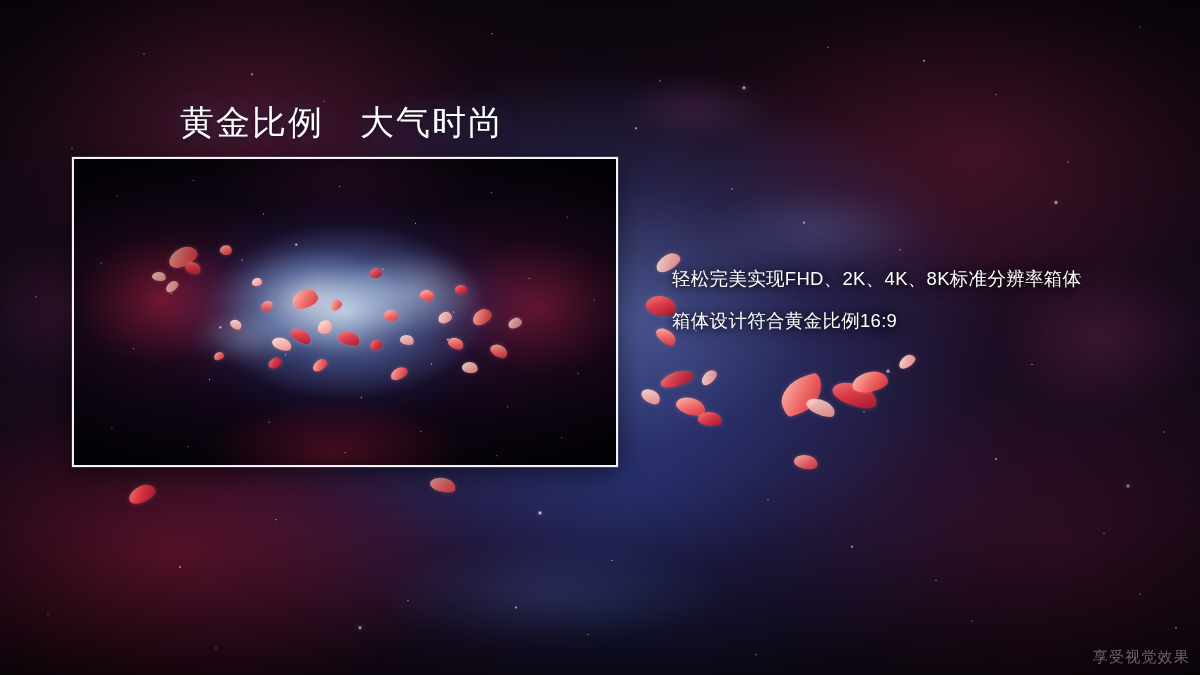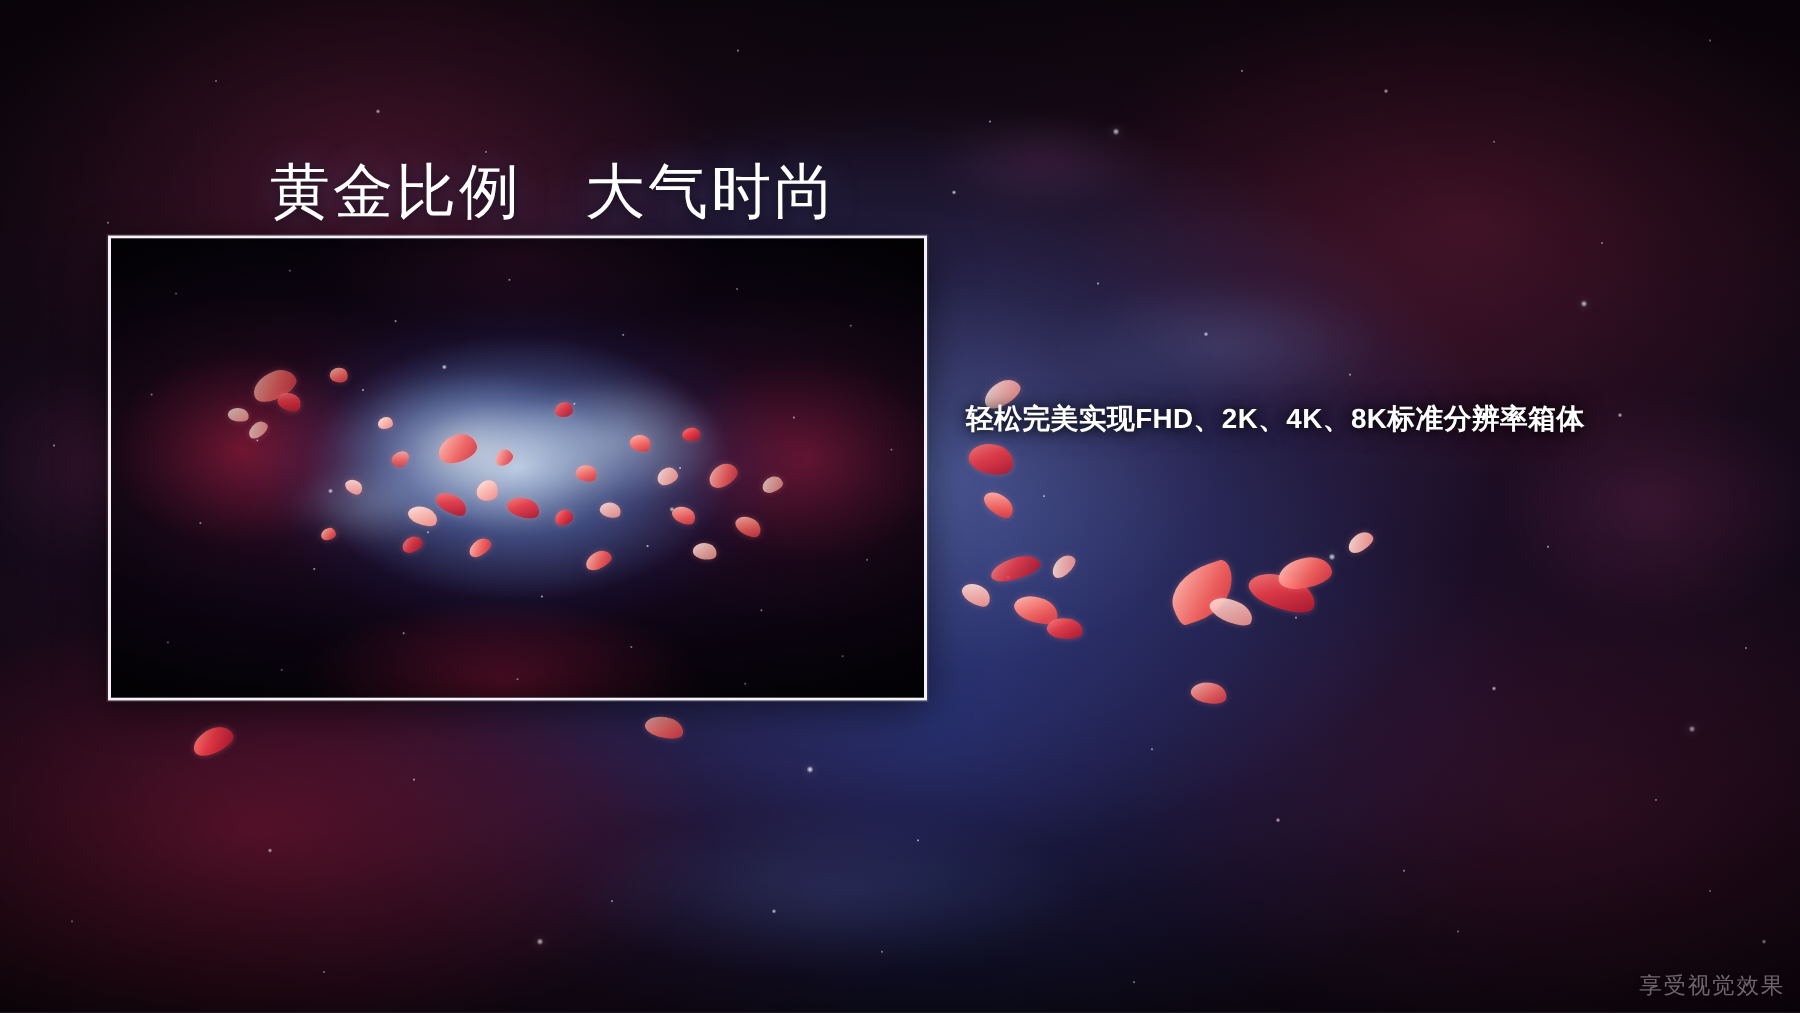--- a/index.html
+++ b/index.html
@@ -206,33 +206,32 @@
       radial-gradient(1.8px 1.8px at 41% 28%,rgba(255,255,255,.95),transparent),
       radial-gradient(1.8px 1.8px at 69% 59%,rgba(255,255,255,.9),transparent),
       radial-gradient(1.8px 1.8px at 27% 55%,rgba(255,255,255,.9),transparent);
     opacity:.9;
   }
 
   
   #slide-title{
     position:absolute;
     left:180px; top:100px;
-    font-size:40px;
+    font-size:34px;
     letter-spacing:2px;
     color:#ffffff;
     font-weight:400;
     white-space:pre;
     text-shadow:0 2px 10px rgba(0,0,0,.75), 0 0 22px rgba(120,150,255,.35);
   }
 
   #body-copy{
     position:absolute;
-    left:644px; top:258px;
+    left:672px; top:258px;
     width:520px;
-    font-weight:bold;
   }
   #body-copy .line{
     font-size:18.5px;
     line-height:42px;
     color:#ffffff;
     letter-spacing:.3px;
     white-space:nowrap;
     text-shadow:0 1px 7px rgba(0,0,0,.85), 0 0 16px rgba(0,0,0,.6);
   }
 
@@ -312,17 +311,18 @@
         <div class="petal pale" style="left: 156px; top: 161px; width: 12px; height: 9px; transform: rotate(40deg); opacity: 0.92;"></div>
         <div class="petal" style="left: 140px; top: 193px; width: 10px; height: 8px; transform: rotate(-8deg); opacity: 0.96;"></div>
       </div>
     <div class="inner-layer inner-vignette"></div>
   </div>
 
   <div id="slide-title">黄金比例　大气时尚</div>
 
   <div id="body-copy">
     <div class="line">轻松完美实现FHD、2K、4K、8K标准分辨率箱体</div>
+    <div class="line">箱体设计符合黄金比例16:9</div>
   </div>
 
   <div id="watermark">享受视觉效果</div>
 
 </div>
 
 </body></html>

